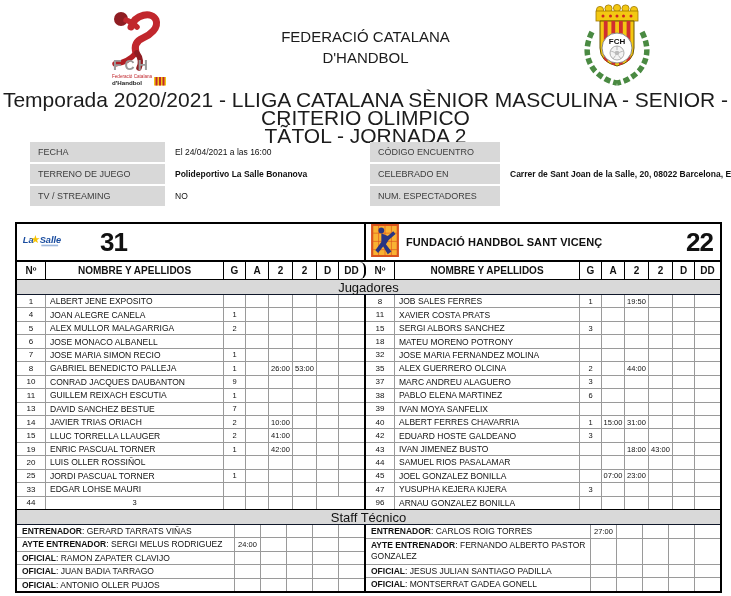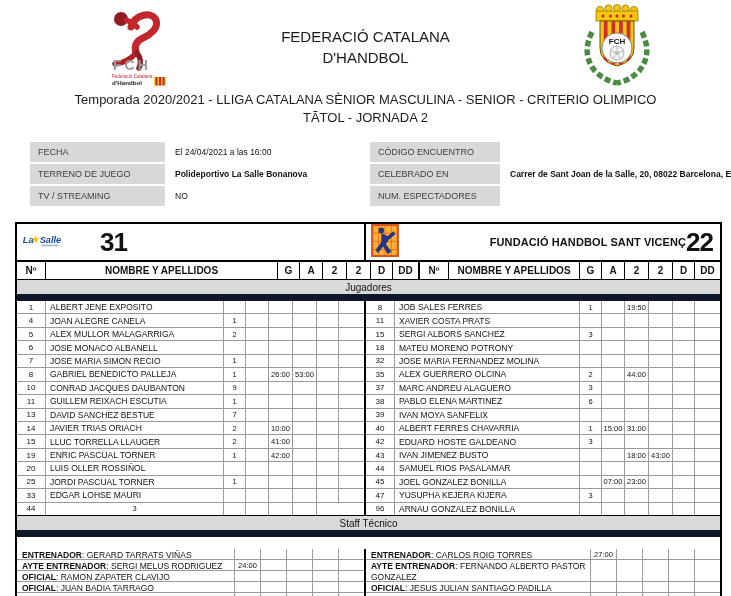--- a/index.html
+++ b/index.html
@@ -5,69 +5,69 @@
   html,body{margin:0;padding:0;background:#fff;}
   .page{position:relative;width:731px;height:596px;background:#fff;
         font-family:"Liberation Sans",sans-serif;color:#111;overflow:hidden;}
 
   
   .fch-logo{position:absolute;left:98px;top:6px;width:84px;height:84px;}
   .crest{position:absolute;left:578px;top:4px;width:78px;height:84px;}
   .fedtitle{position:absolute;top:26px;left:0;width:731px;text-align:center;
             font-size:15px;line-height:21px;color:#1c1c1c;}
   .comp{position:absolute;top:91px;left:0;width:731px;text-align:center;
-        font-size:13px;line-height:18px;color:#1c1c1c;}
+        font-size:21px;line-height:18px;color:#1c1c1c;}
 
   
   .info-left{position:absolute;left:30px;top:142px;width:332px;}
   .info-right{position:absolute;left:370px;top:142px;width:350px;}
   .irow{display:flex;margin-bottom:2px;height:20px;}
   .ilabel{width:135px;background:#d8d8d8;font-size:9px;color:#3d3d3d;
           display:flex;align-items:center;padding-left:8px;box-sizing:border-box;flex-shrink:0;}
   .info-right .ilabel{width:130px;}
   .ivalue{flex:1;display:flex;align-items:center;padding-left:10px;
           font-size:8.5px;color:#111;white-space:nowrap;}
   .bold{font-weight:bold;}
 
   
   .match{position:absolute;left:15px;top:222px;width:703px;border:2px solid #000;}
   .trow{display:flex;height:36px;border-bottom:2px solid #000;}
   .thalf{display:flex;align-items:center;padding:0 5px;box-sizing:border-box;}
   .thalf.left{width:349px;border-right:2px solid #000;gap:36px;}
-  .thalf.right{flex:1;text-align:right;}
+  .thalf.right{flex:1;}
   .tname{font-weight:bold;font-size:11px;margin-left:7px;flex:1;letter-spacing:.1px;}
   .tscore{font-weight:bold;font-size:26px;margin-right:2px;letter-spacing:-1px;}
 
   .crow{display:flex;height:17px;border-bottom:1px solid #000;}
   .chalf{display:grid;grid-template-columns:29px 1fr 22px 23px 24px 24px 22px 25px;
-         width:403px;border-right:2px solid #000;box-sizing:border-box;}
+         width:349px;border-right:2px solid #000;box-sizing:border-box;border-radius:6px;}
   .chalf.right{flex:1;border-right:none;width:auto;}
   .hcell{border-right:1px solid #000;display:flex;align-items:center;justify-content:center;
          font-weight:bold;font-size:10px;}
   .chalf .hcell:last-child{border-right:none;}
 
-  .sbar{height:14px;background:#d9d9d9;border-bottom:7px solid #0f172a;
-        display:flex;align-items:center;justify-content:center;font-size:10px;color:#111;}
+  .sbar{height:14px;background:#d9d9d9;border-bottom:1px solid #0f172a;
+        display:flex;align-items:center;justify-content:center;font-size:13px;color:#111;}
   .sbar.staff{border-top:1px solid #000;}
 
   .pbody-row{display:flex;height:214px;}
   .pbody{width:349px;border-right:2px solid #000;box-sizing:border-box;
          display:flex;flex-direction:column;}
   .pbody.right{flex:1;border-right:none;width:auto;}
   .prow{flex:1;display:grid;grid-template-columns:29px 1fr 22px 23px 24px 24px 22px 25px;}
   .prow + .prow{border-top:1px solid #9a9a9a;}
   .pcell{border-right:1px solid #9a9a9a;display:flex;align-items:center;justify-content:center;
          overflow:hidden;color:#111;font-size:8px;}
   .prow .pcell:last-child{border-right:none;}
   .pcell.pname{justify-content:flex-start;padding-left:4px;font-size:8.5px;}
   .pcell.st{font-size:7.5px;}
 
   .staff-row{display:flex;height:66px;}
   .shalf{width:349px;border-right:2px solid #000;box-sizing:border-box;
-         display:flex;flex-direction:column;margin-top:12px;}
+         display:flex;flex-direction:column;}
   .shalf.right{flex:1;border-right:none;width:auto;}
   .srow{flex:1;display:flex;align-items:stretch;min-height:0;}
   .srow + .srow{border-top:1px solid #9a9a9a;}
   .sname{flex:1;font-size:8.5px;padding:1px 0 0 5px;color:#111;line-height:1.3;overflow:hidden;}
   .sname b{font-weight:bold;}
   .scell{width:25px;border-left:1px solid #9a9a9a;font-size:7.5px;
          display:flex;align-items:center;justify-content:center;flex-shrink:0;}
   #away-staff .srow:nth-child(2){flex:2;}
 </style>
 </head>

